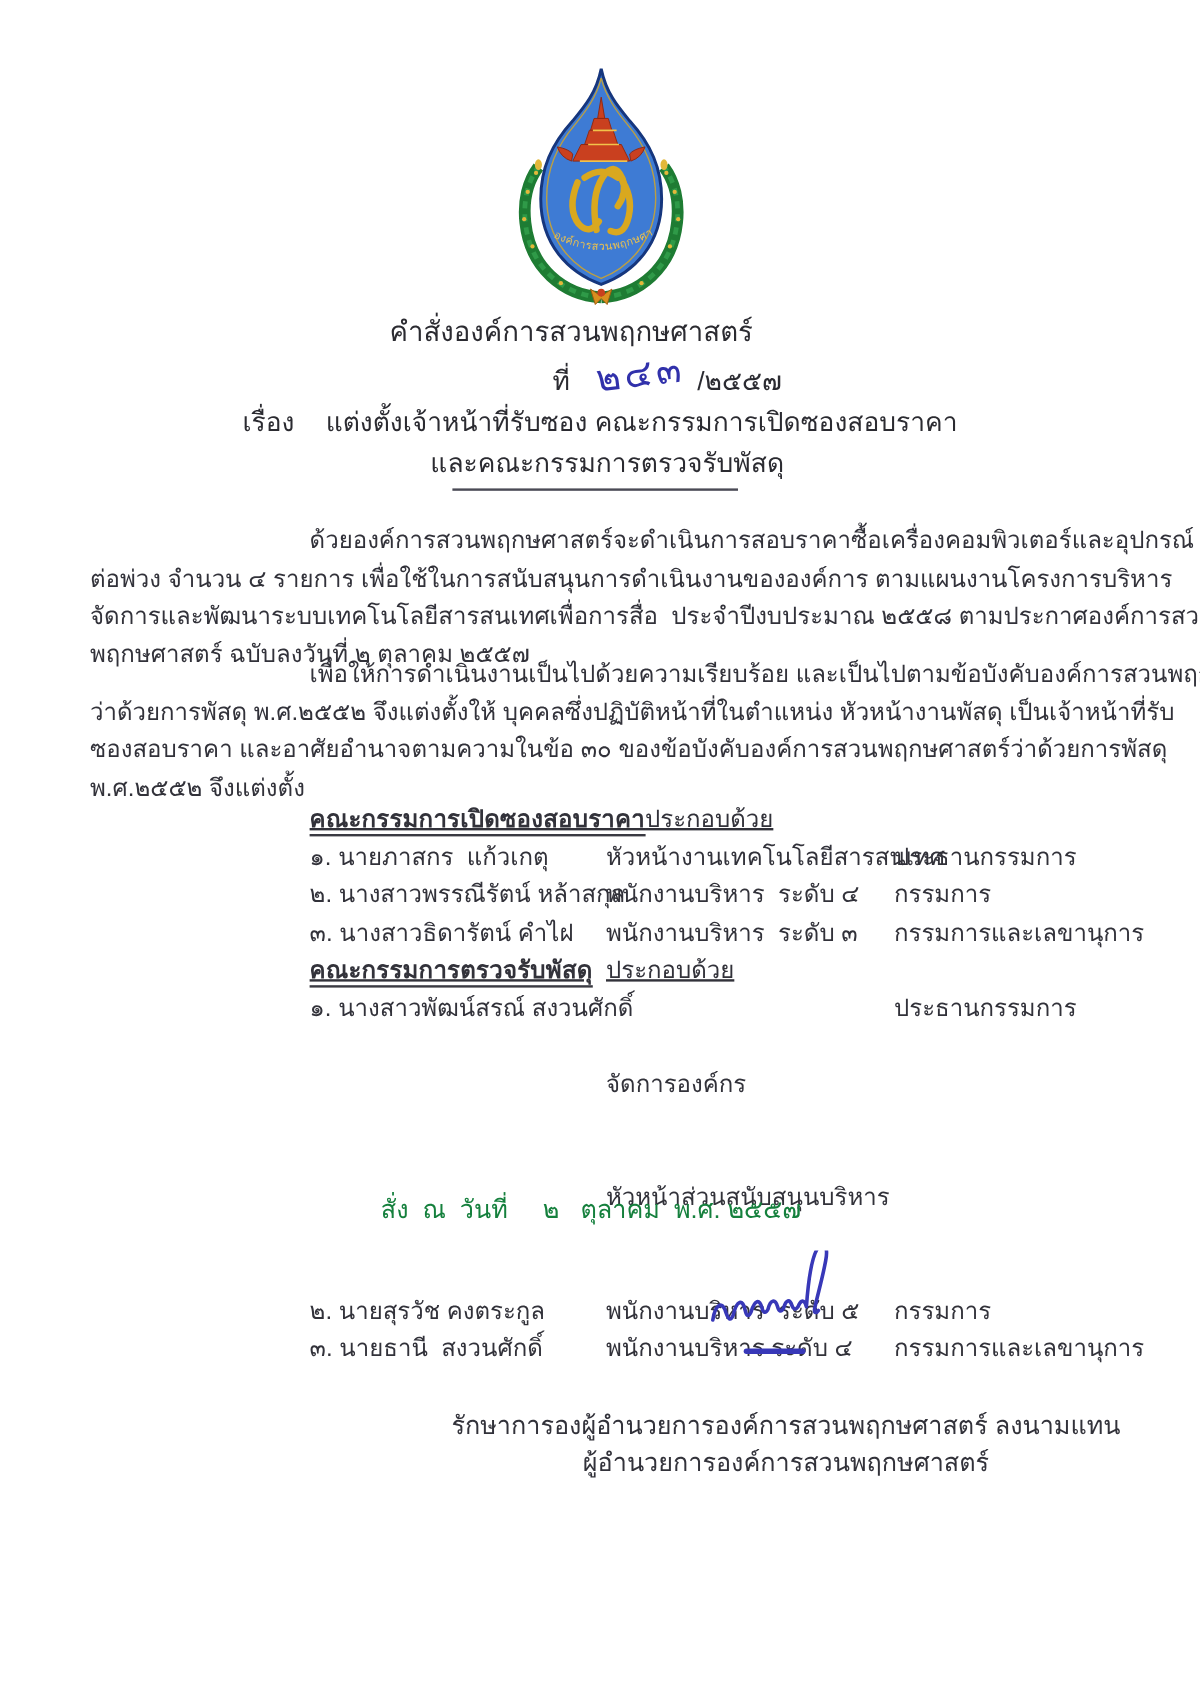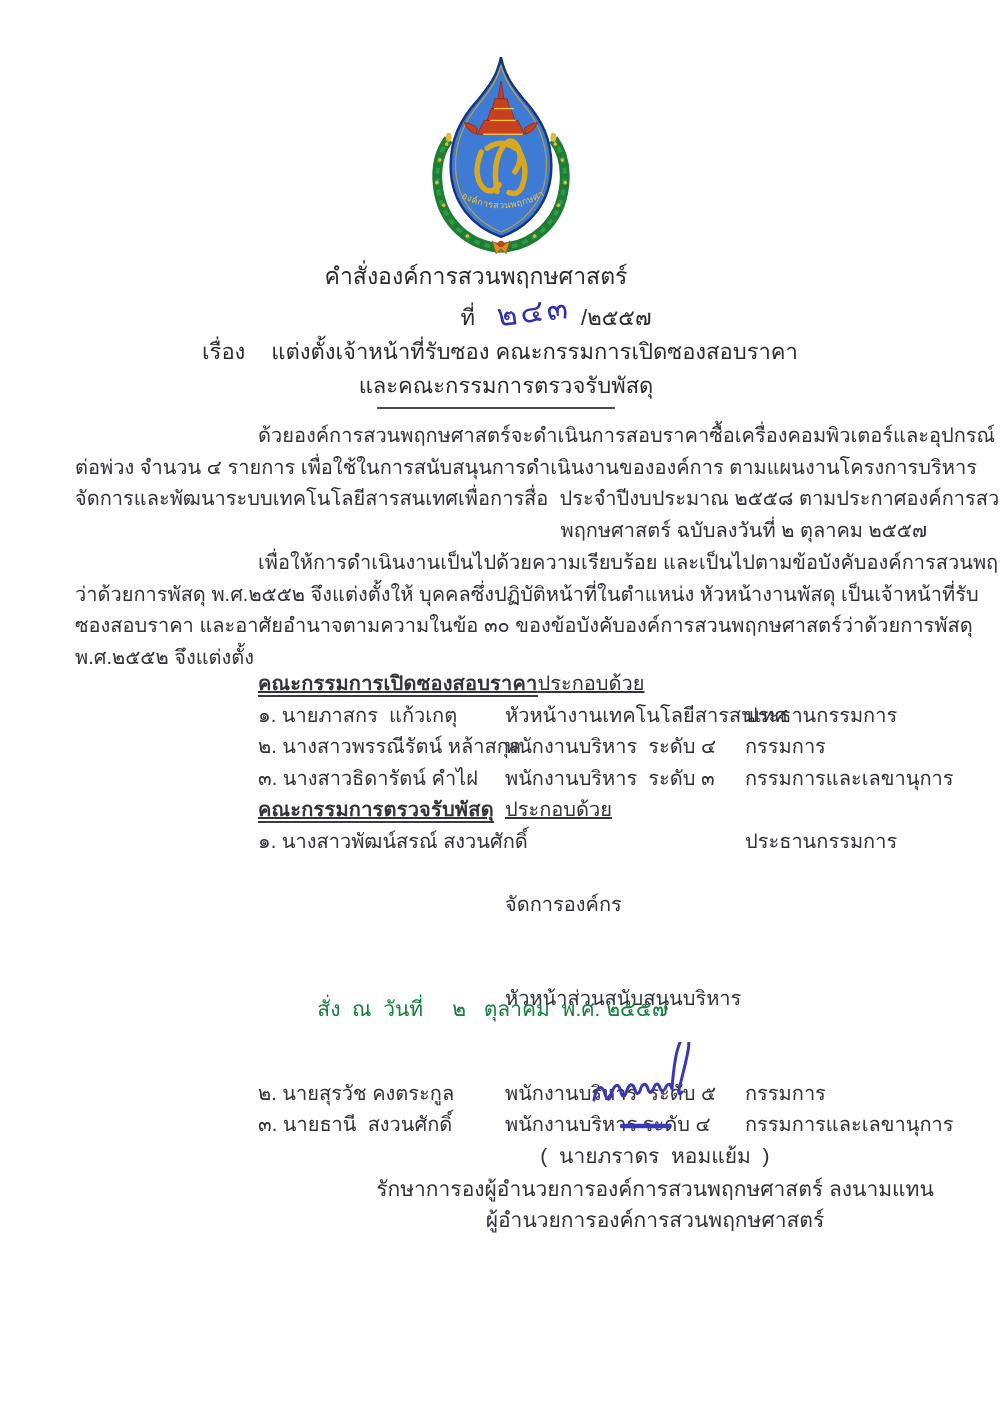--- a/index.html
+++ b/index.html
@@ -28,21 +28,21 @@
   }
   .subject1{position:absolute;left:0;top:336px;width:1000px;font-size:22px;line-height:32px;color:#2b2b31;}
   .subject1 .lbl{margin-right:26px;}
   .subject2{position:absolute;left:0;top:370px;width:1012px;font-size:22px;line-height:32px;color:#2b2b31;}
   .divider{position:absolute;left:377px;top:407px;width:238px;height:2px;background:#4a4a55;}
 
   
   .para{position:absolute;left:75px;width:852px;font-size:20px;line-height:31.5px;}
   .para .line{white-space:pre;}
   .indent{text-indent:183px;}
-  #para1{top:420px;text-align:right;}
+  #para1{top:436px;}
   #para2{top:547px;}
 
   
   .committees{position:absolute;left:75px;top:668px;width:852px;font-size:20px;line-height:31.5px;}
   .c-head{display:flex;margin-left:183px;text-decoration:underline;}
   .c-head .h{min-width:247px;}
   .c-head .h span{border-bottom:2px solid #3a3a42;padding-bottom:1px;font-weight:bold;letter-spacing:.2px;}
   .c-row{display:flex;margin-left:183px;align-items:flex-start;}
   .c-row .name{width:247px;white-space:pre;flex:none;}
   .c-row .pos{width:240px;white-space:pre;flex:none;}
@@ -207,17 +207,16 @@
            c2,-5 4,-6 6,-3
            l1,3
            c2,-28 5,-45 11,-51
            c5,-4 7,3 5,13
            c-3,16 -7,29 -9,39
            c-1,4 1,5 3,2"></path>
       <path stroke-width="4.5" d="M44,84 l47,0"></path>
     </g>
   </svg>
 
-  <div class="signer-name center pre">(  นายภราดร  หอมแย้ม  )</div>
   <div class="signer-title1 center">รักษาการองผู้อำนวยการองค์การสวนพฤกษศาสตร์ ลงนามแทน</div>
   <div class="signer-title2 center">ผู้อำนวยการองค์การสวนพฤกษศาสตร์</div>
 
 </div>
 
 </body></html>

